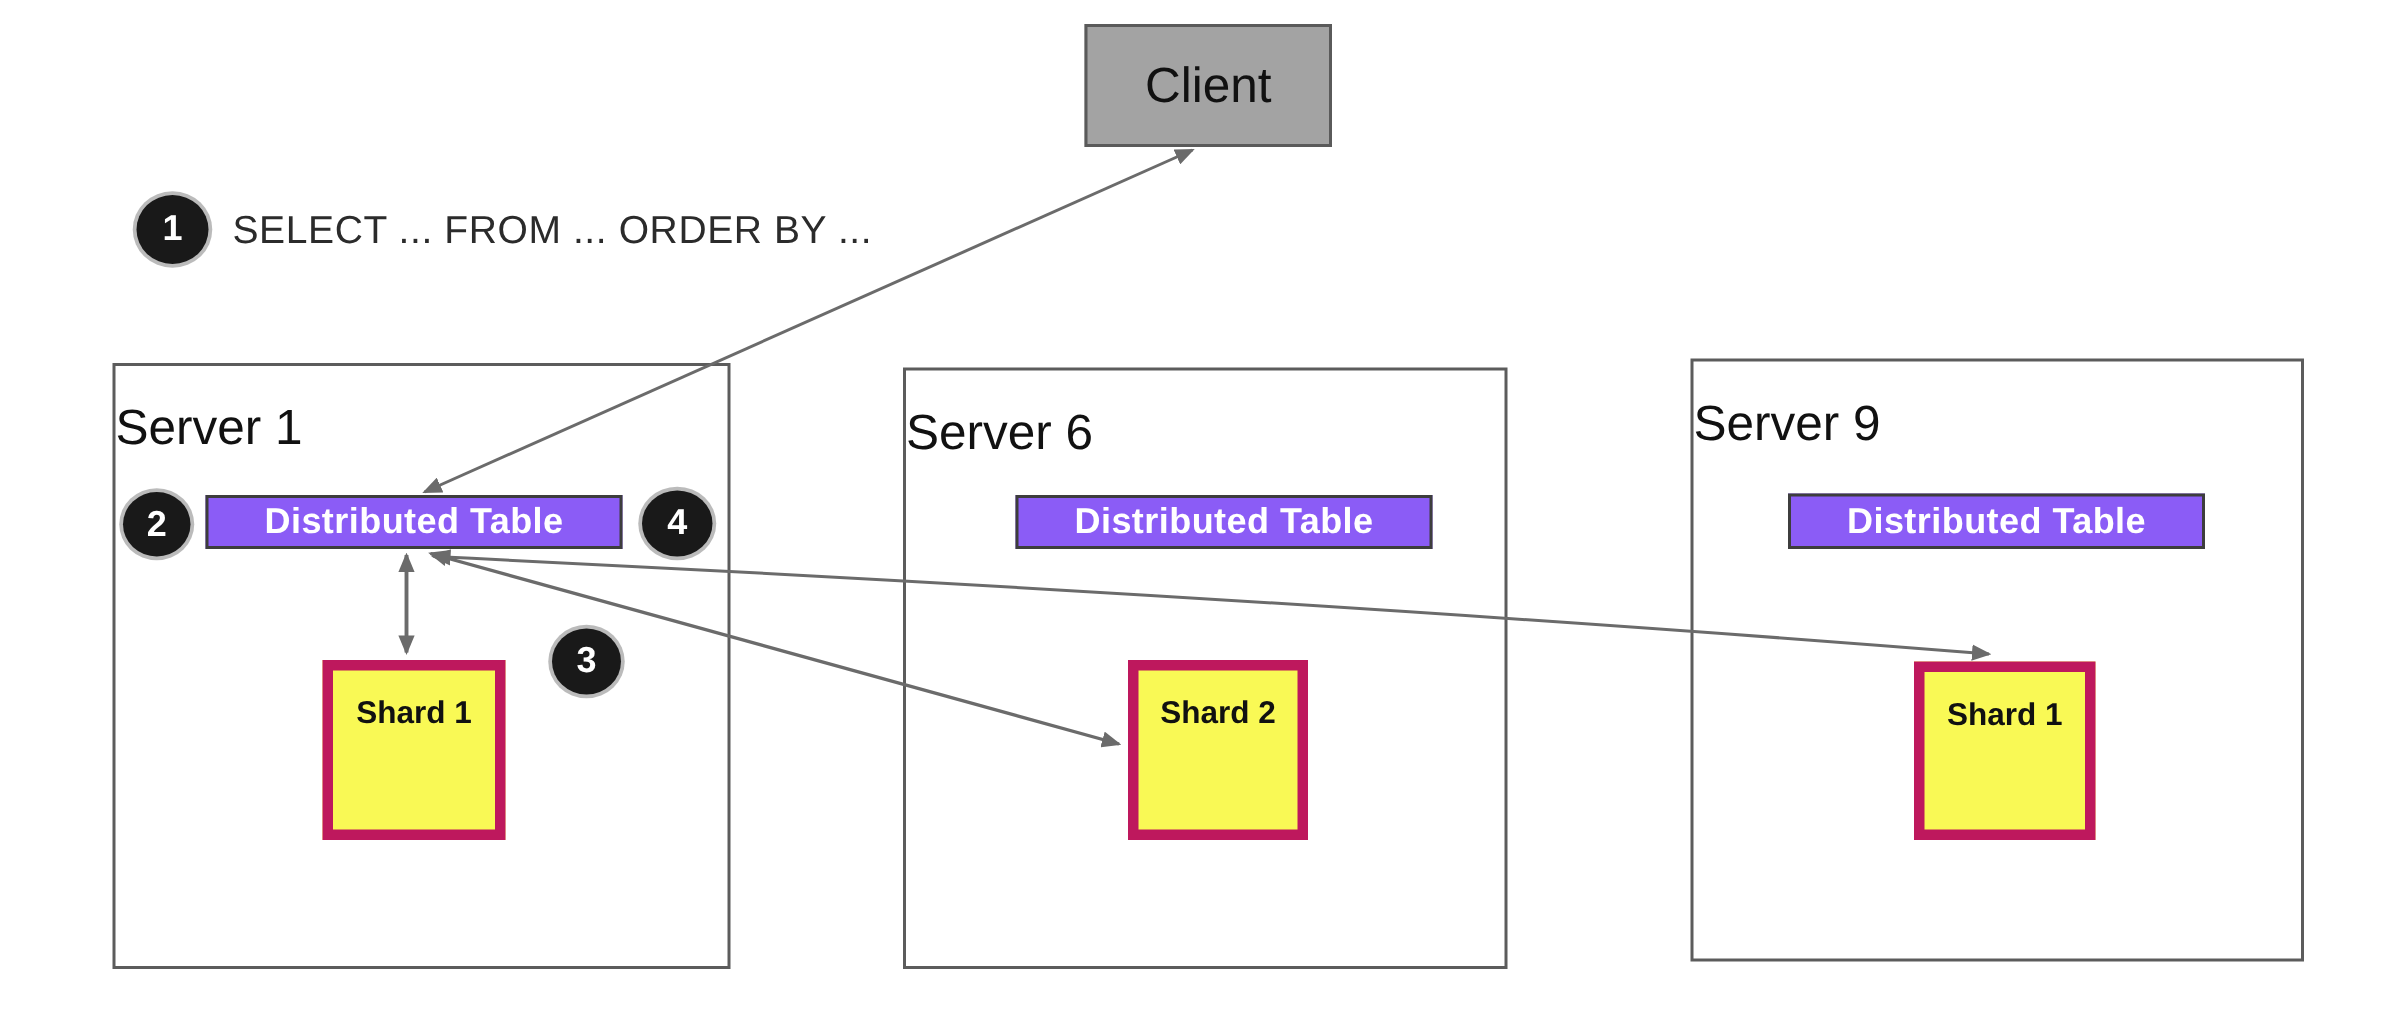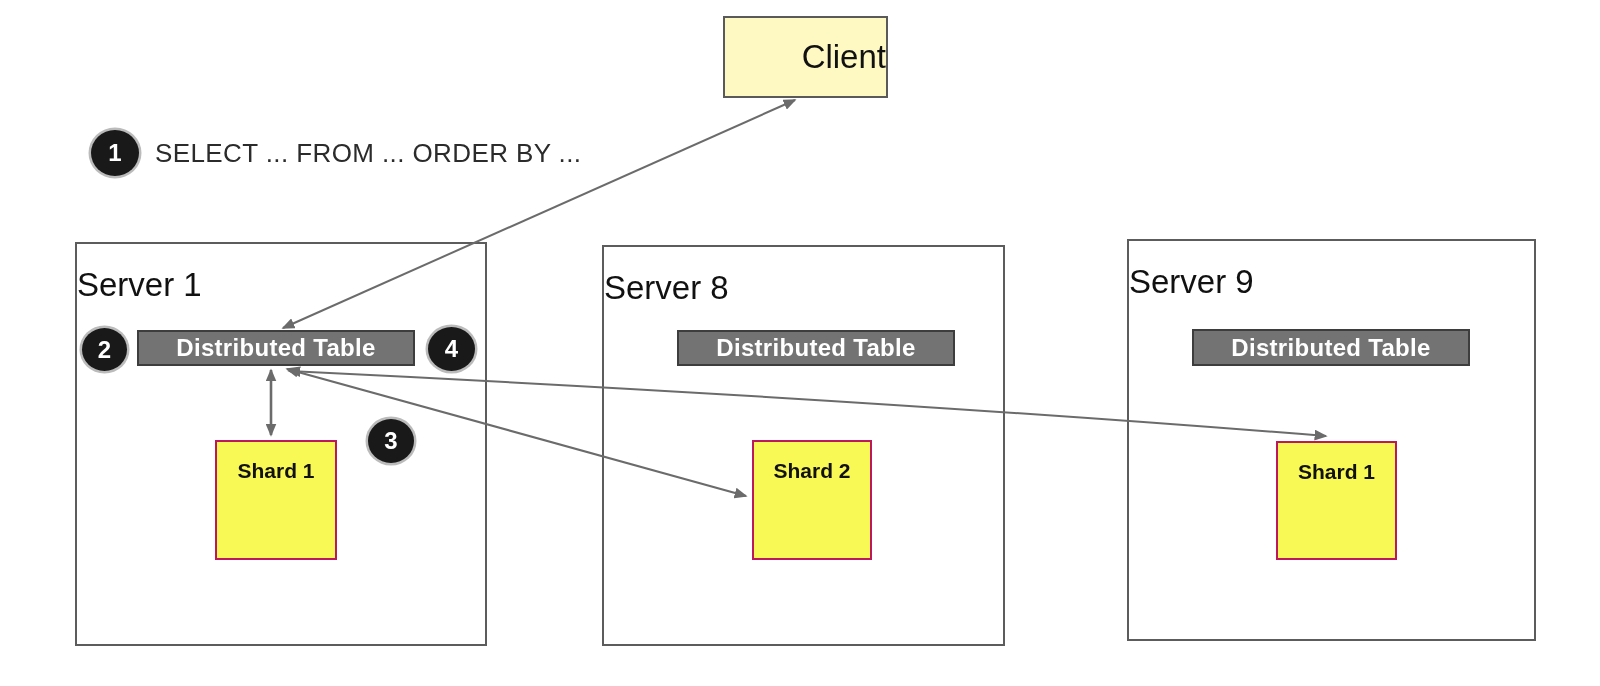--- a/index.html
+++ b/index.html
@@ -4,49 +4,49 @@
 <style>
   html,body{margin:0;padding:0;background:#ffffff;}
   .canvas{
     position:relative;width:1600px;height:686px;background:#ffffff;
     font-family:"Liberation Sans",sans-serif;overflow:hidden;
   }
   .abs{position:absolute;box-sizing:border-box;}
 
   
   .yellow-node{
-    background:#fef9c3;border:2px solid #5a5a5a;
-    display:flex;align-items:center;justify-content:flex-end;
+    background:#a3a3a3;border:2px solid #5a5a5a;
+    display:flex;align-items:center;justify-content:center;
     color:#111;z-index:1;
   }
   #client{left:723px;top:16px;width:165px;height:82px;font-size:33px;}
 
   
   .server{border:2px solid #5c5c5c;background:#ffffff;z-index:0;}
   #server1{left:75px; top:242px;width:412px;height:404px;}
   #server2{left:602px;top:245px;width:403px;height:401px;}
   #server3{left:1127px;top:239px;width:409px;height:402px;}
   .server-title{
     width:100%;text-align:left;padding-top:22px;
     font-size:33px;color:#111;
   }
 
   
   .dtable{
-    background:#737373;border:2px solid #3d3d3d;color:#ffffff;
+    background:#8b5cf6;border:2px solid #3d3d3d;color:#ffffff;
     font-weight:bold;font-size:24px;letter-spacing:.3px;
     display:flex;align-items:center;justify-content:center;z-index:1;
   }
   #dtable1{left:137px; top:330px;width:278px;height:36px;}
   #dtable2{left:677px; top:330px;width:278px;height:36px;}
   #dtable3{left:1192px;top:329px;width:278px;height:37px;}
 
   
   .shard{
-    background:#F9F955;border:2px solid #be185d;color:#111;
+    background:#F9F955;border:7px solid #be185d;color:#111;
     display:flex;justify-content:center;align-items:flex-start;
     padding-top:17px;font-weight:bold;font-size:21px;z-index:1;
   }
   #shard1{left:215px; top:440px;width:122px;height:120px;}
   #shard2{left:752px; top:440px;width:120px;height:120px;justify-content:center;}
   #shard3{left:1276px;top:441px;width:121px;height:119px;}
 
   
   .badge{
     position:absolute;background:#191919;color:#ffffff;border-radius:50%;
@@ -68,21 +68,21 @@
 </style>
 </head>
 <body>
 
 <div class="canvas">
 
   <div class="abs server" id="server1">
     <div class="server-title">Server 1</div>
   </div>
   <div class="abs server" id="server2">
-    <div class="server-title">Server 8</div>
+    <div class="server-title">Server 6</div>
   </div>
   <div class="abs server" id="server3">
     <div class="server-title">Server 9</div>
   </div>
 
   <div class="abs dtable" id="dtable1">Distributed Table</div>
   <div class="abs dtable" id="dtable2">Distributed Table</div>
   <div class="abs dtable" id="dtable3">Distributed Table</div>
 
   <div class="abs shard" id="shard1">

